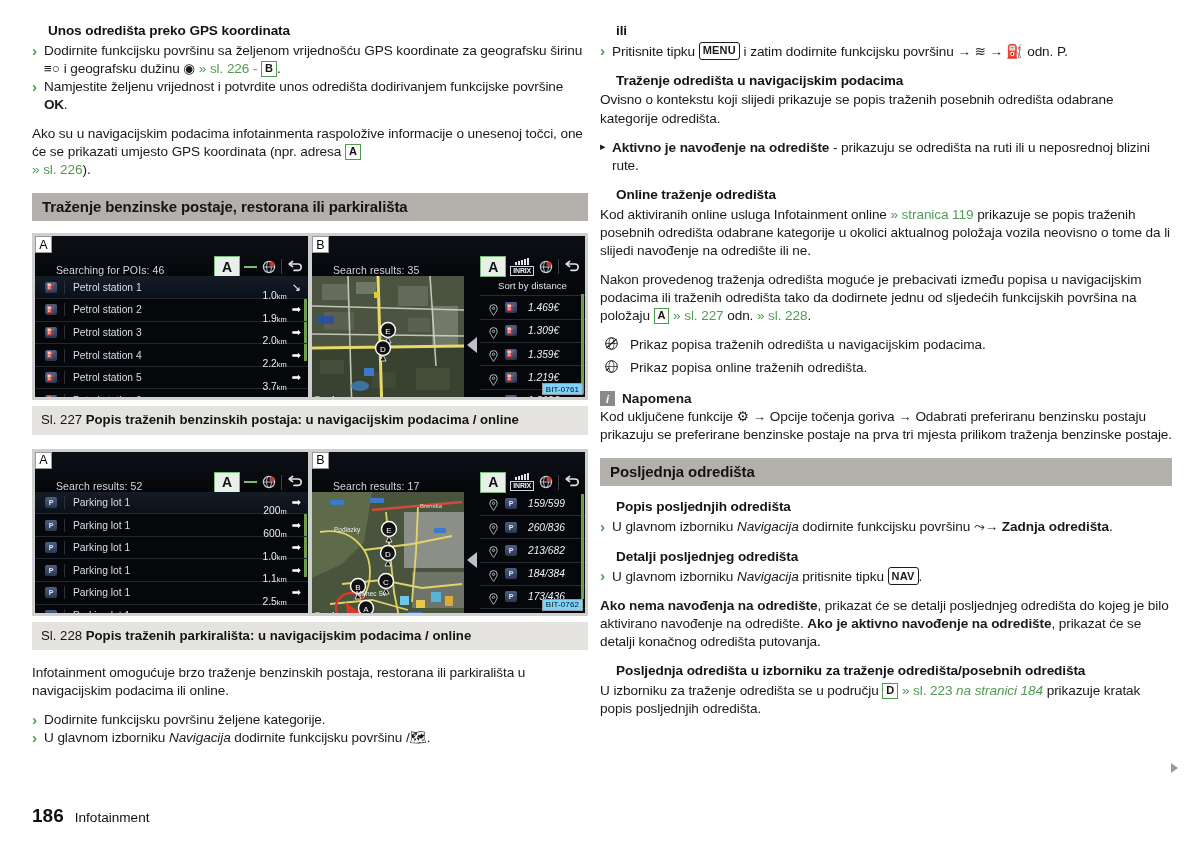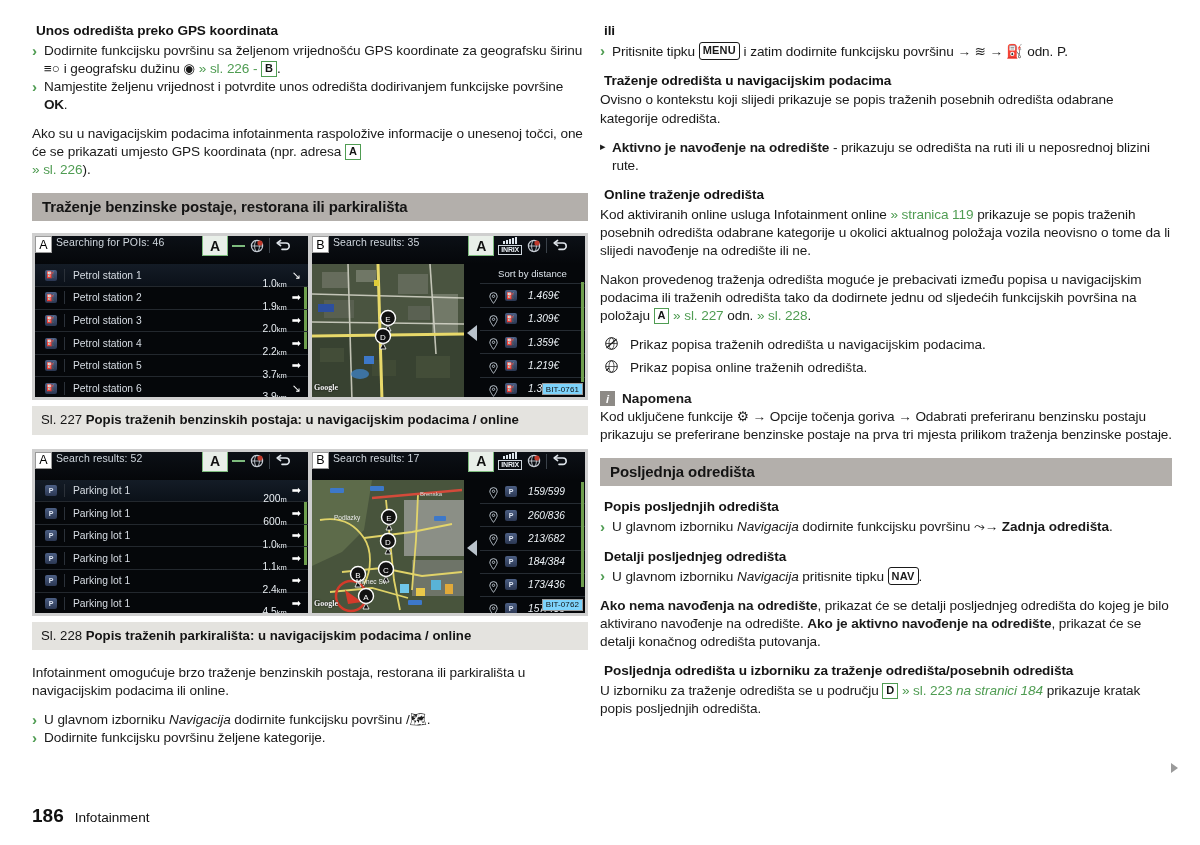--- a/index.html
+++ b/index.html
@@ -12,21 +12,21 @@
     position:relative;
     overflow:hidden;
   }
   .page { position:relative; width:1200px; height:845px; }
 
   .col { position:absolute; top:22px; }
   .col-left  { left:32px;  width:556px; }
   .col-right { left:600px; width:572px; }
 
   h3.sub {
-    font-size:13.6px; font-weight:bold; margin:0 0 2px 4px; line-height:1.32;
+    font-size:13.6px; font-weight:bold; margin:0 0 2px 16px; line-height:1.32;
     color:#141414; letter-spacing:-0.1px;
   }
   p.body {
     font-size:13.6px; line-height:1.33; margin:0 0 11px 0;
     color:#1a1a1a; letter-spacing:-0.1px;
   }
 
   
   ul.steps { list-style:none; margin:0 0 11px 0; padding:0; }
   ul.steps li {
@@ -106,22 +106,22 @@
     background:#05070a; overflow:hidden;
     font-family:"Liberation Sans", sans-serif;
   }
   .scr-label {
     position:absolute; left:0; top:0; width:17px; height:17px;
     background:#fff; color:#000; font-size:12.5px;
     display:flex; align-items:center; justify-content:center;
     z-index:9; border:1px solid #9a9a9a;
   }
   .scr-head {
-    height:28px; display:flex; align-items:flex-start;
-    padding-left:21px; padding-right:16px;
+    height:40px; display:flex; align-items:flex-end;
+    padding-left:21px; padding-right:4px;
     background:linear-gradient(180deg,#0c1016,#05070a);
     position:relative;
   }
   .scr-title { color:#cfd6dd; font-size:10.5px; letter-spacing:0.1px; white-space:nowrap;}
   .head-right { margin-left:auto; display:flex; align-items:center; gap:5px; }
   .abadge {
     width:24px; height:19px; background:#e9efe9; color:#111;
     font-size:14px; font-weight:bold; display:flex; align-items:center;
     justify-content:center; outline:1.4px solid #7dbb7d;
   }
@@ -498,21 +498,21 @@
             <span class="poi-ic">P</span>
               <span class="poi-div"></span>
             <span class="poi-name">Parking lot 1</span>
             <span class="poi-dist"><span>1.1</span><span class="u">km</span></span>
             <span class="poi-arw">➡</span>
           </div>
           <div class="poi-row">
             <span class="poi-ic">P</span>
               <span class="poi-div"></span>
             <span class="poi-name">Parking lot 1</span>
-            <span class="poi-dist"><span>2.4</span><span class="u">km</span></span>
+            <span class="poi-dist"><span>2.5</span><span class="u">km</span></span>
             <span class="poi-arw">➡</span>
           </div>
           <div class="poi-row">
             <span class="poi-ic">P</span>
               <span class="poi-div"></span>
             <span class="poi-name">Parking lot 1</span>
             <span class="poi-dist"><span>4.5</span><span class="u">km</span></span>
             <span class="poi-arw">➡</span>
           </div>
         </div>
@@ -671,24 +671,24 @@
     </div>
 
     <div class="captionbar">
       <span class="num">Sl. 228</span>
       <span>Popis traženih parkirališta: u navigacijskim podacima / online</span>
     </div>
 
     <p class="body">Infotainment omogućuje brzo traženje benzinskih postaja, restorana ili parkirališta u navigacijskim podacima ili online.</p>
 
     <ul class="steps">
+      <li>Dodirnite funkcijsku površinu željene kategorije.</li>
       <li>
         <span>U glavnom izborniku </span><span class="ital">Navigacija</span><span> dodirnite funkcijsku površinu </span><span>/🗺</span>.
       </li>
-      <li>Dodirnite funkcijsku površinu željene kategorije.</li>
     </ul>
   </div>
 
   <div class="col col-right">
 
     <h3 class="sub">ili</h3>
 
     <ul class="steps">
       <li>
         <span>Pritisnite tipku </span><span class="keycap">MENU</span><span> i zatim dodirnite funkcijsku površinu → ≋ → ⛽ odn. P.</span>

